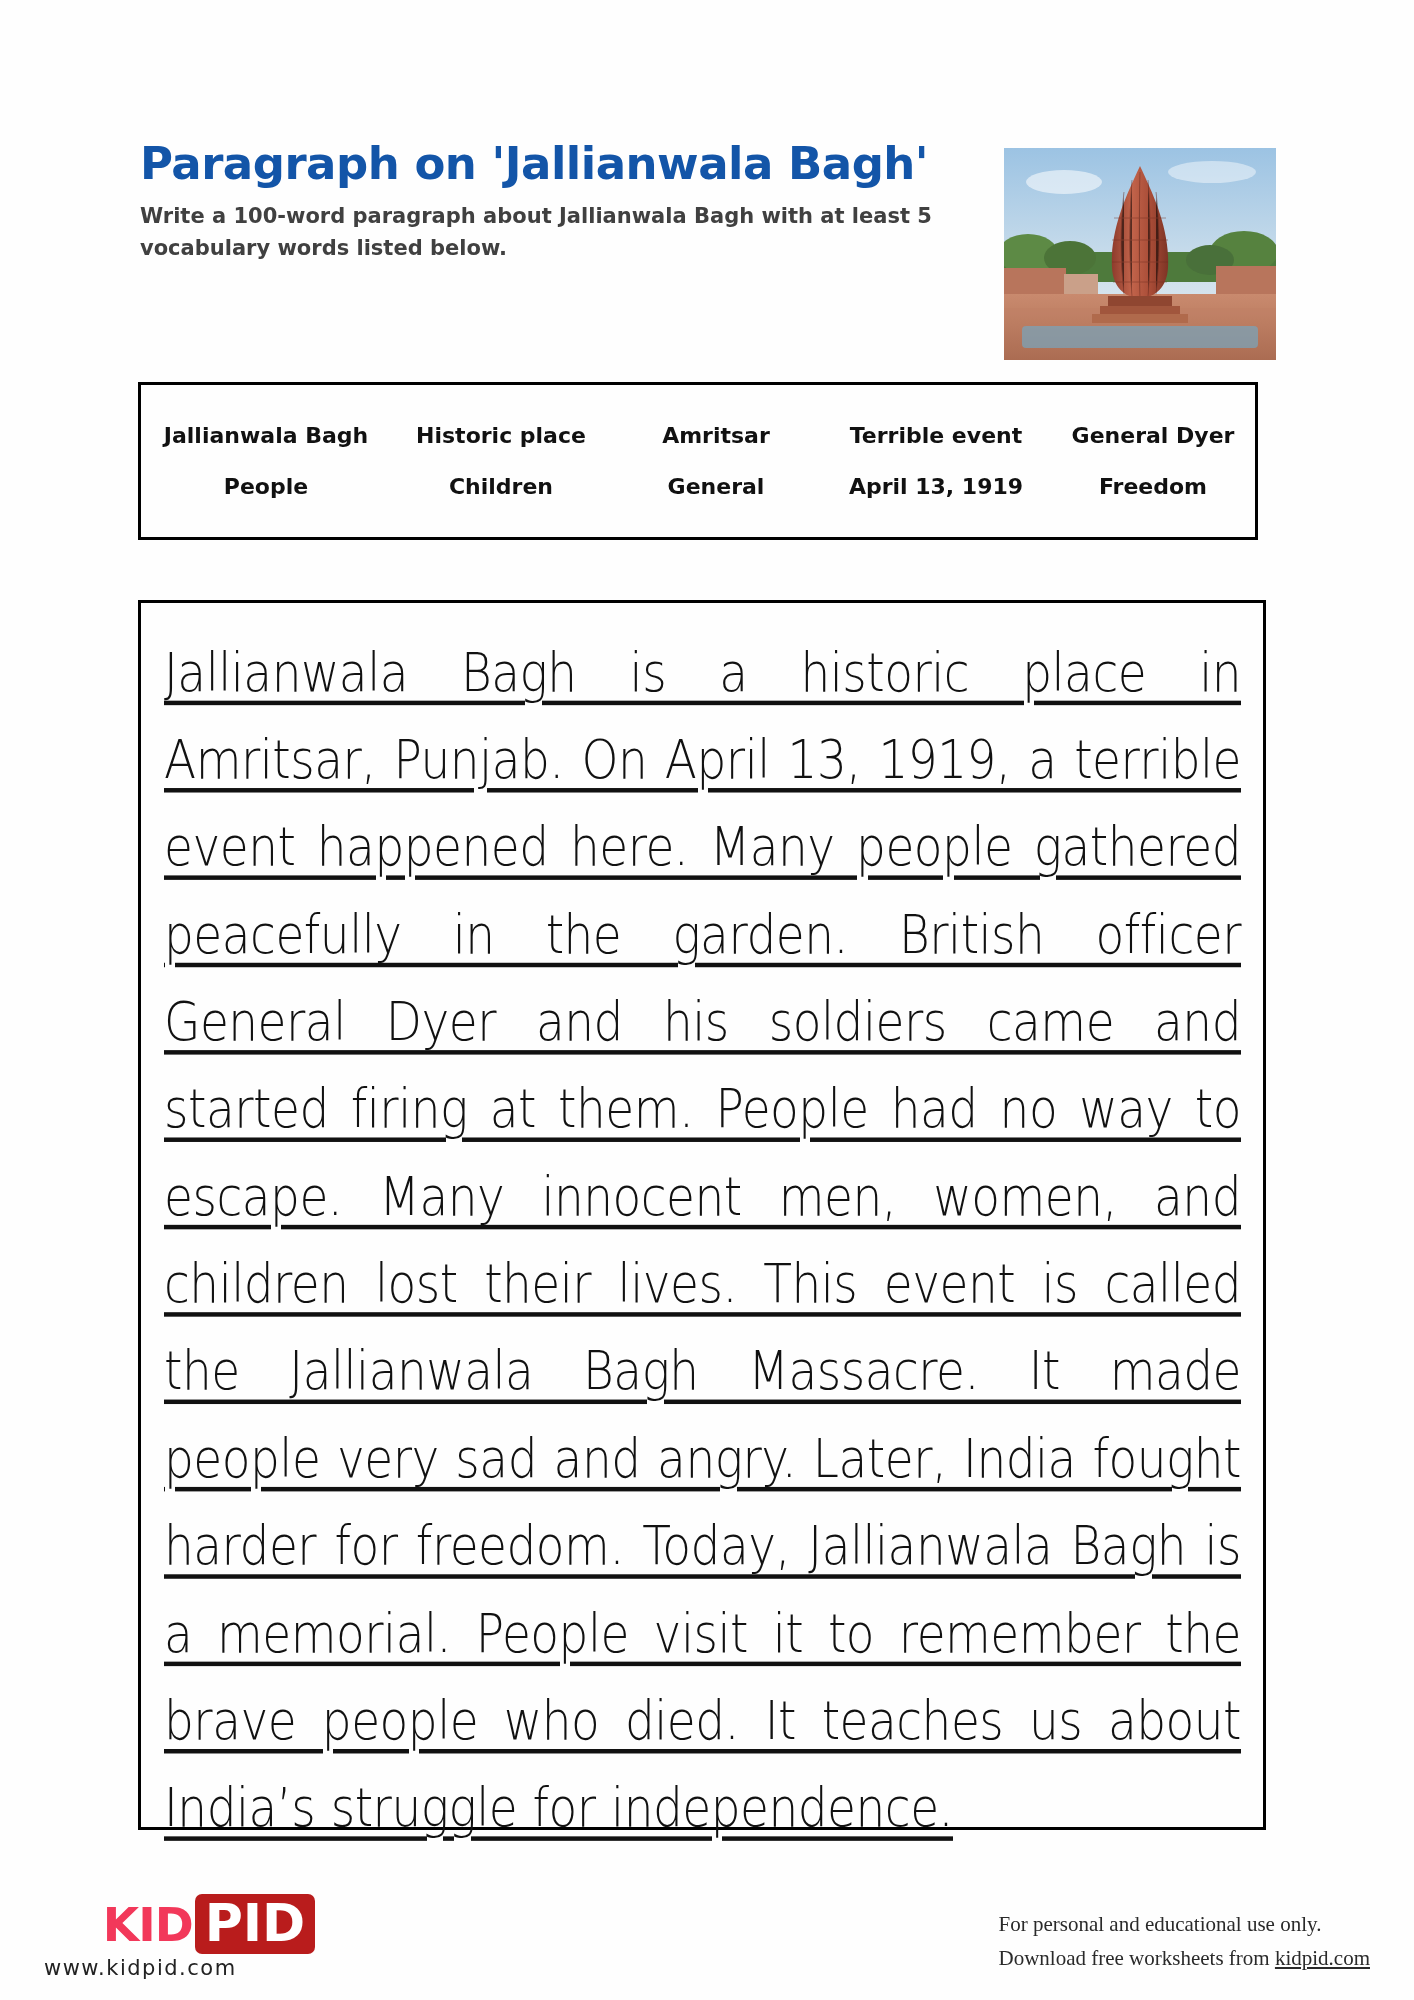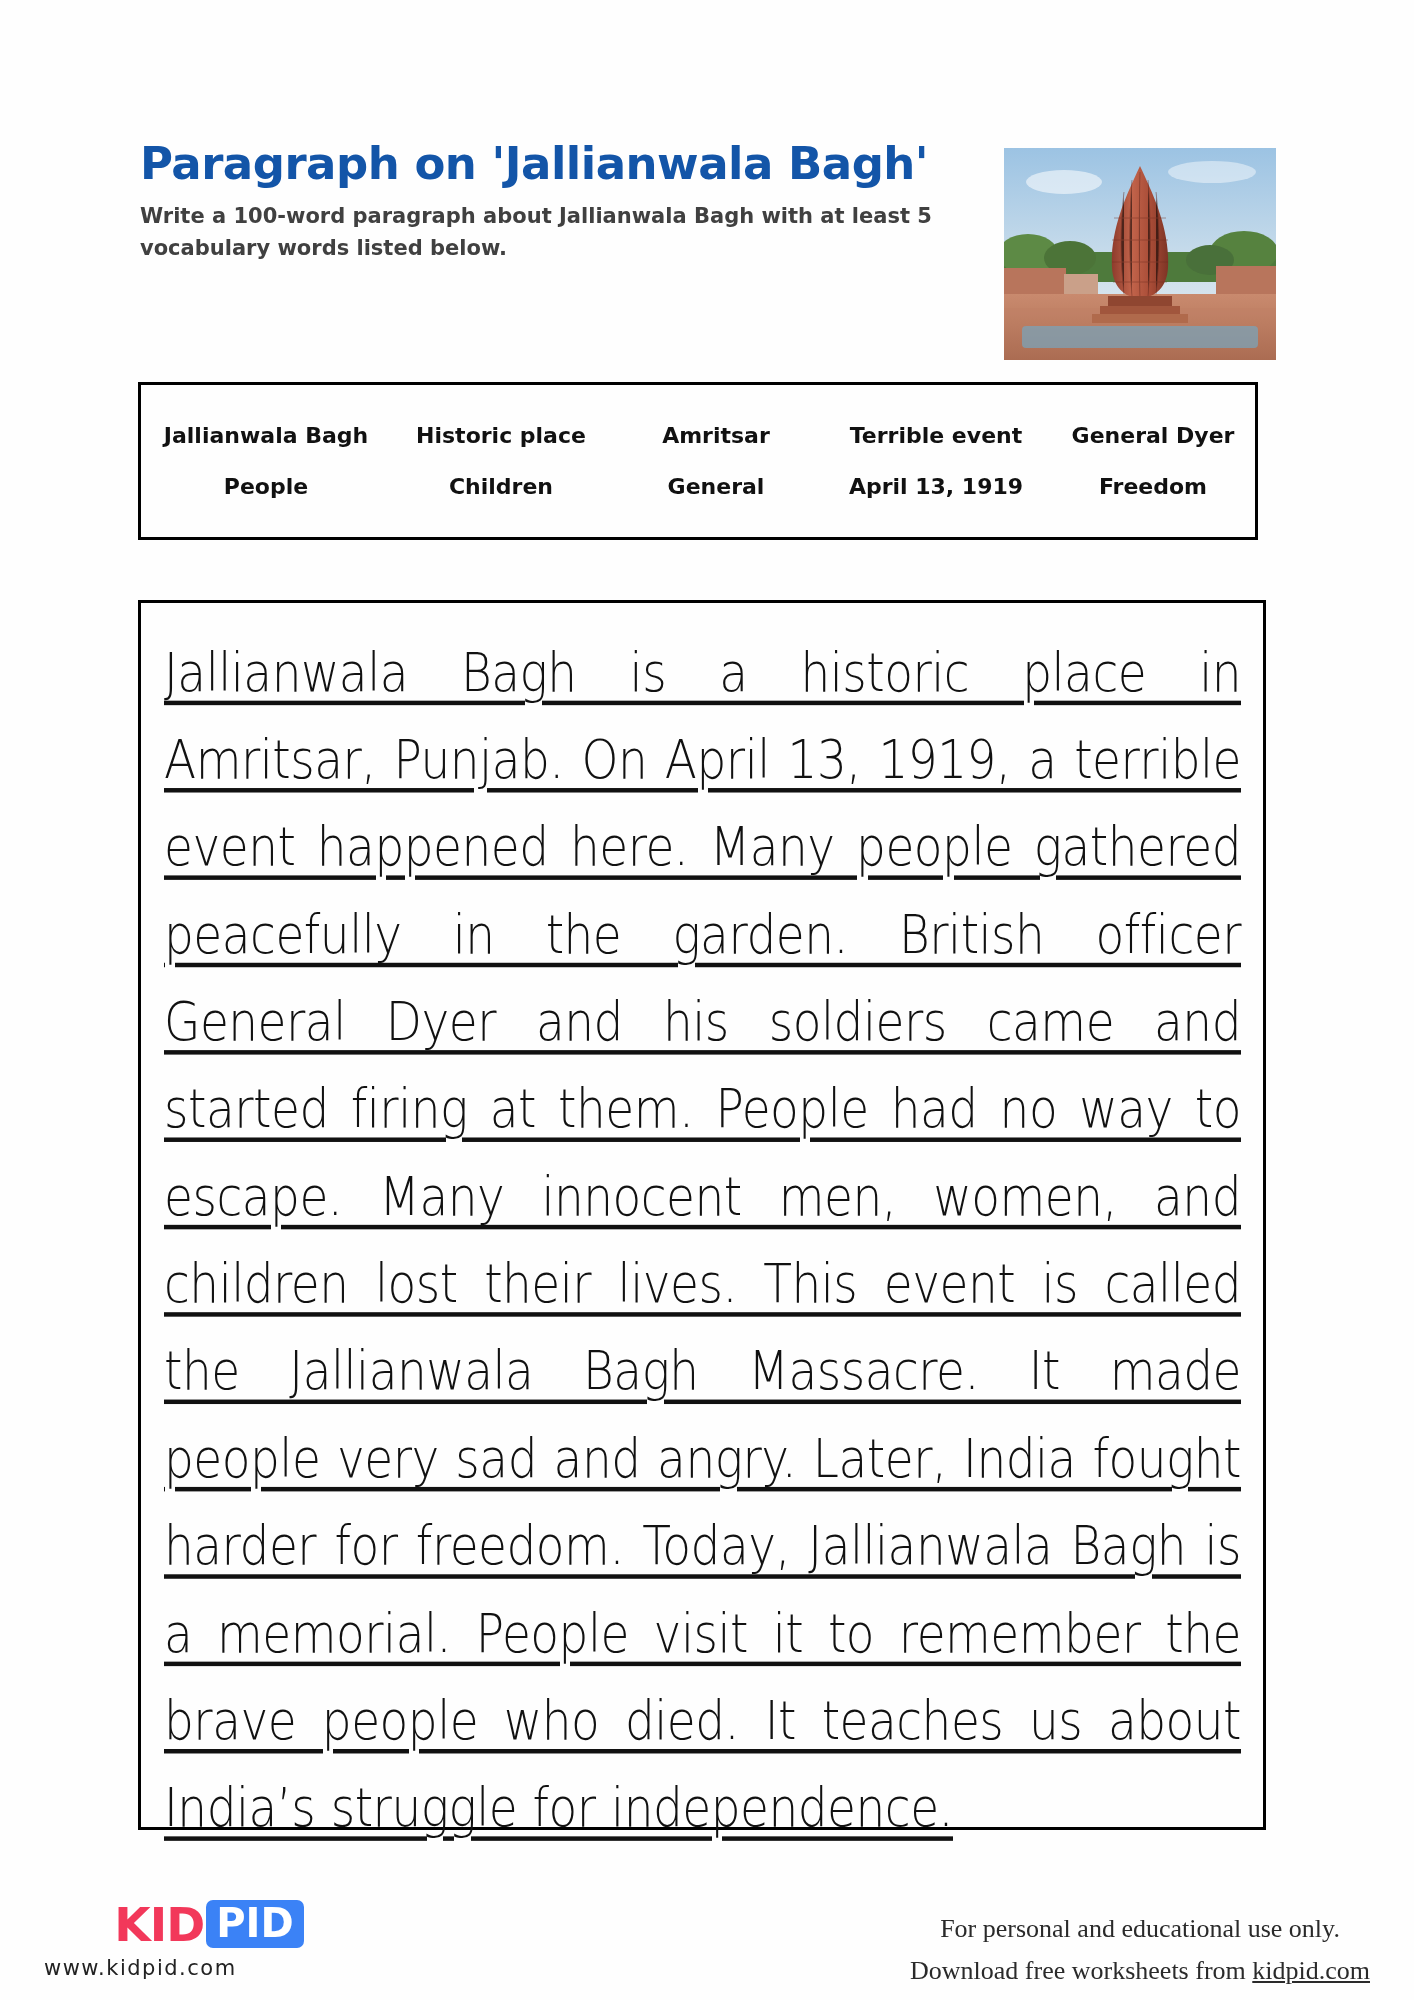--- a/index.html
+++ b/index.html
@@ -128,42 +128,42 @@
     font-family: "DejaVu Sans", sans-serif;
     font-weight: 700;
     font-size: 47px;
     color: #f2385a;
     letter-spacing: -1px;
     line-height: 1;
   }
   .logo-pid {
     font-family: "DejaVu Sans", sans-serif;
     font-weight: 700;
-    font-size: 40px;
+    font-size: 52px;
     color: #ffffff;
-    background: #3b82f6;
+    background: #b91c1c;
     border-radius: 7px;
     padding: 2px 10px 4px 10px;
     letter-spacing: 0px;
     line-height: 1.05;
     margin-left: 2px;
   }
   .logo-url {
     font-family: "DejaVu Sans", sans-serif;
     font-size: 21px;
     color: #222222;
     letter-spacing: 1.5px;
     margin-top: 6px;
   }
   .footer-note {
     position: absolute;
     right: 44px; top: 1908px;
-    text-align: center;
+    text-align: left;
     font-family: "Liberation Serif", serif;
-    font-size: 26px;
+    font-size: 21px;
     line-height: 1.6;
     color: #2a2a2a;
   }
   .footer-note a,
   .footer-link {
     color: #2a2a2a;
     text-decoration: underline;
   }
 </style>
 </head>

